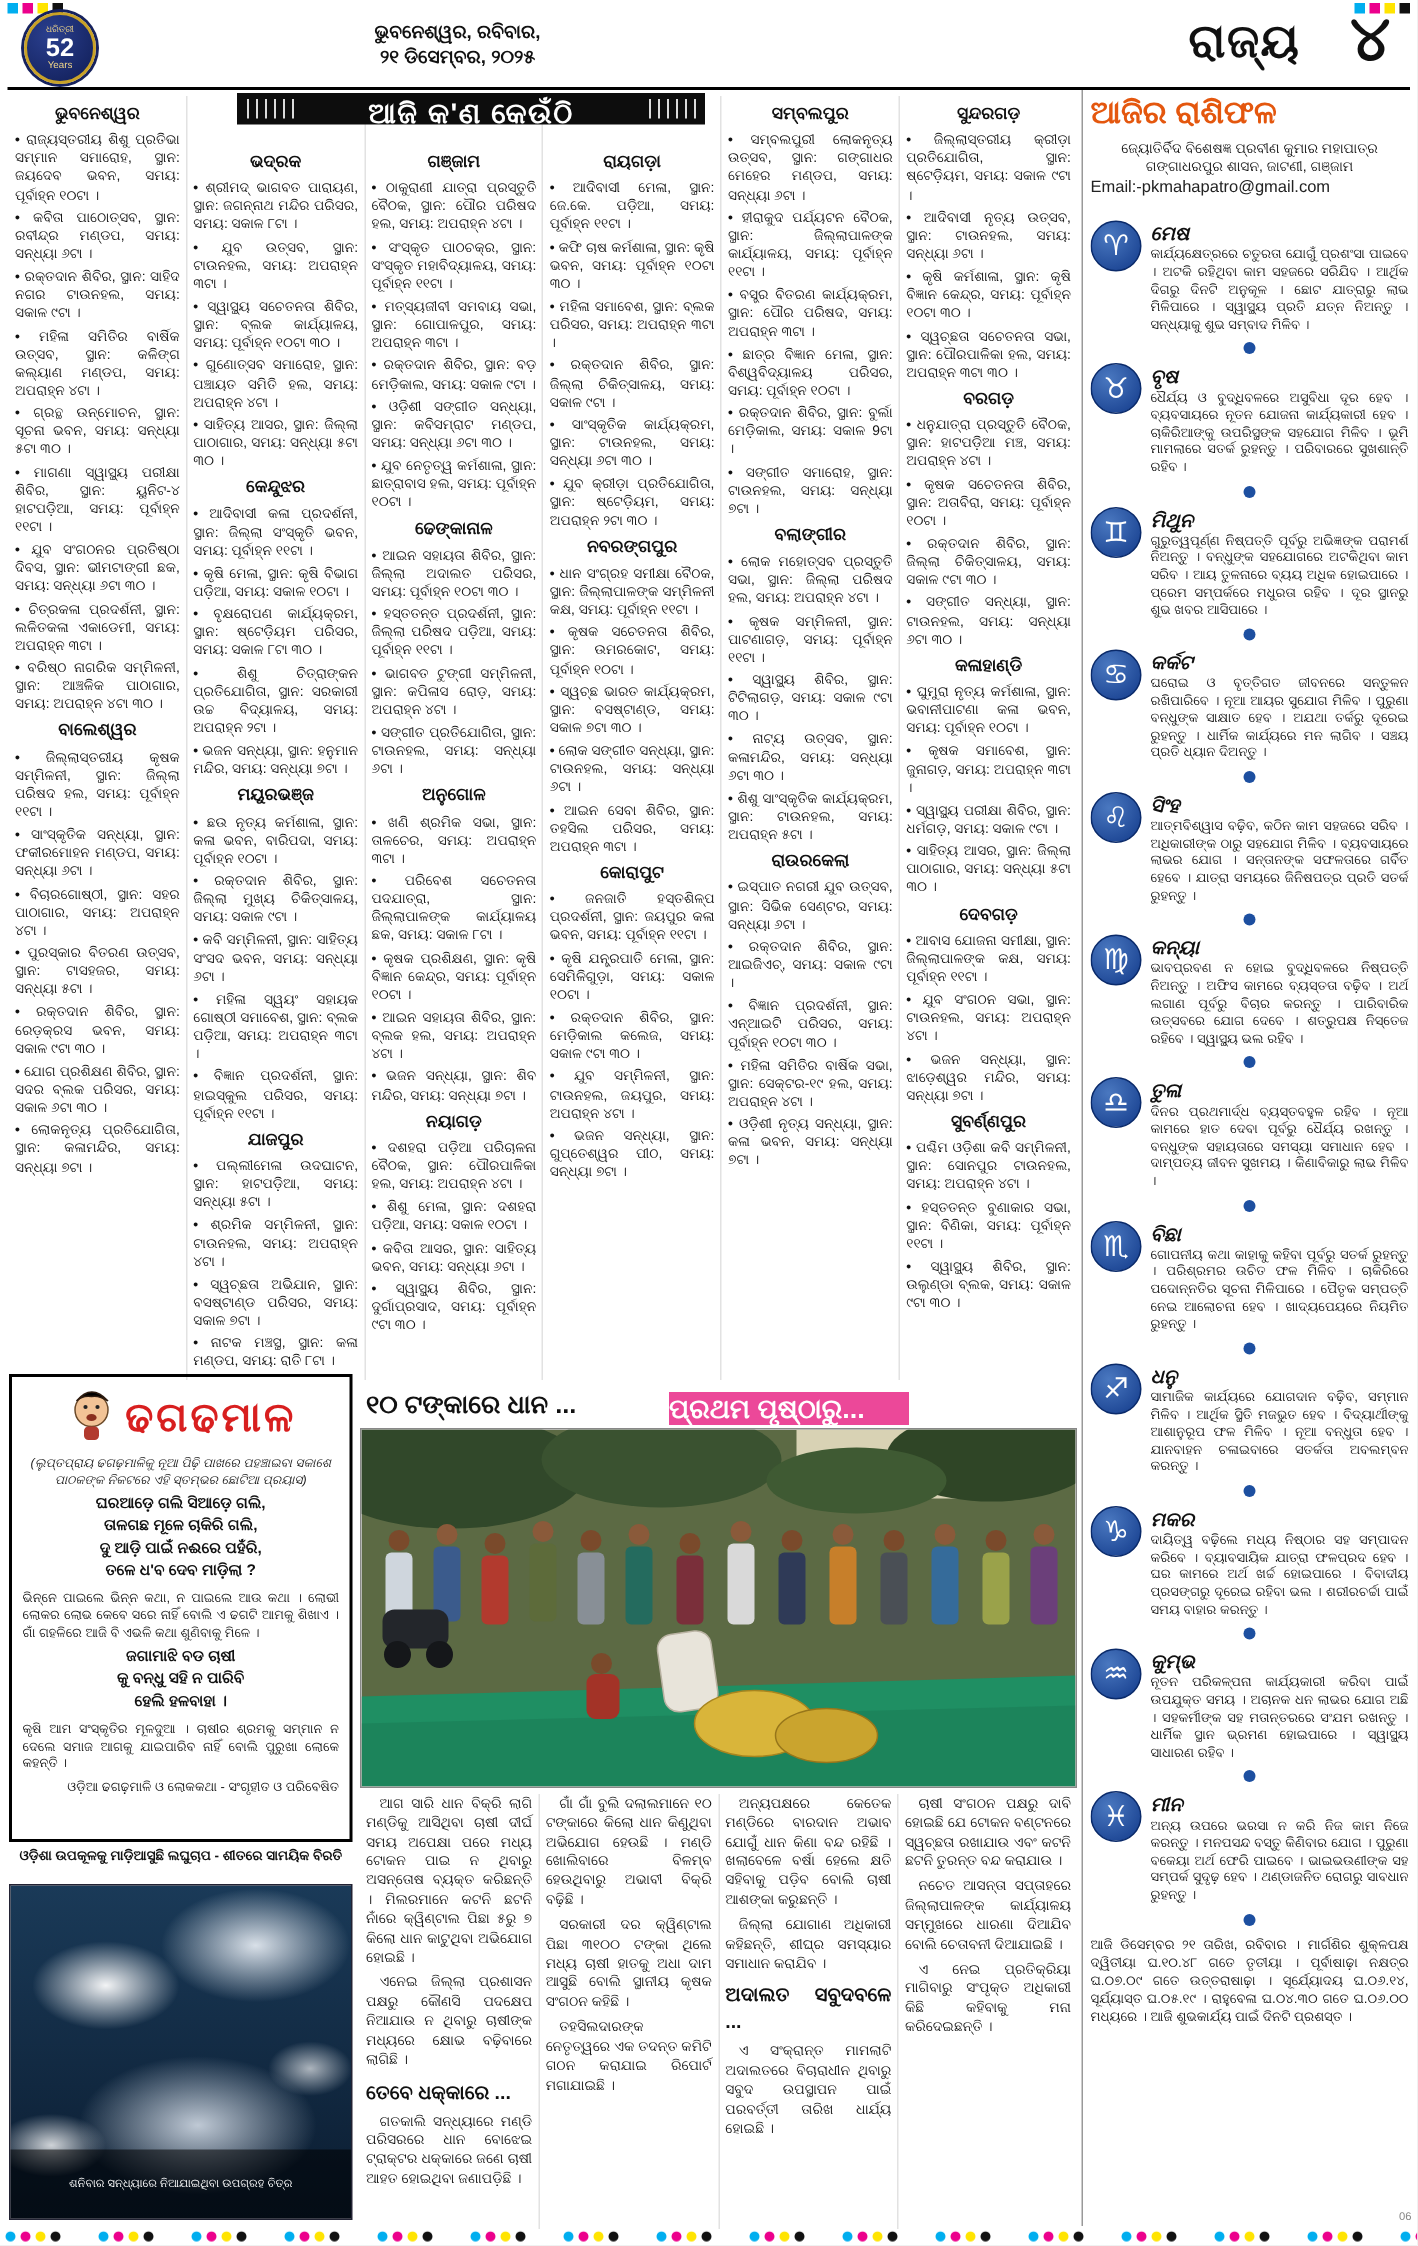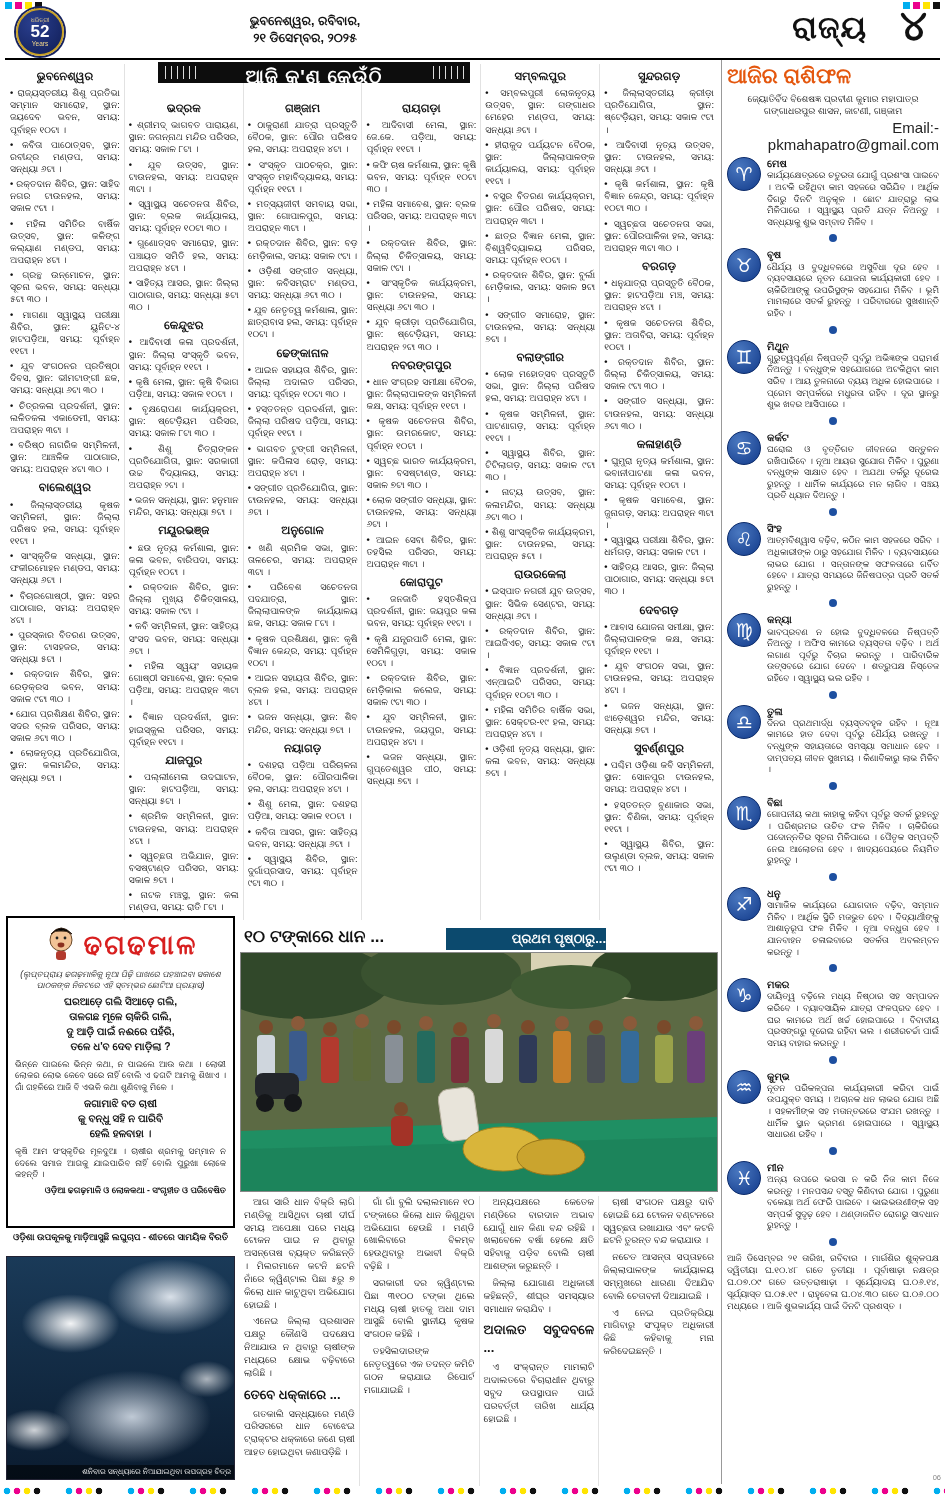--- a/index.html
+++ b/index.html
@@ -46,57 +46,57 @@
   .eitem { margin:0 0 3px; }
   .eitem::before { content:"• "; font-weight:bold; }
 
   
   .humor { position:absolute; left:6px; top:916px; width:229px; height:312px; border:2px solid #000000; padding:6px 7px 4px; overflow:hidden; }
   .humor-head { display:flex; align-items:center; gap:6px; justify-content:center; }
   .humor-title { color:#d81f1f; font-size:27px; font-weight:bold; letter-spacing:2px; }
   .h-intro { font-size:8.3px; font-style:italic; text-align:center; margin:3px 0 4px; color:#222; }
   .h-verse { font-size:10.3px; font-weight:bold; text-align:center; line-height:1.45; }
   .h-body { font-size:8.6px; text-align:justify; margin:4px 0; line-height:1.35; }
-  .h-credit { font-size:8.6px; font-weight:bold; text-align:right; margin-top:3px; }
+  .h-credit { font-size:8.6px; font-weight:normal; text-align:right; margin-top:3px; }
 
   
   .weather-head { position:absolute; left:6px; top:1232px; width:229px; font-size:9px; font-weight:bold; text-align:center; line-height:1.25; }
   .weather-img { position:absolute; left:6px; top:1256px; width:229px; height:224px; border:1px solid #223;
     background-image:
       radial-gradient(70px 42px at 28% 30%, rgba(255,255,255,.95), rgba(255,255,255,0) 70%),
       radial-gradient(90px 54px at 72% 18%, rgba(238,243,249,.9), rgba(255,255,255,0) 70%),
       radial-gradient(110px 64px at 55% 72%, rgba(222,230,240,.85), rgba(255,255,255,0) 72%),
       radial-gradient(52px 30px at 12% 78%, rgba(255,255,255,.8), rgba(255,255,255,0) 70%),
       radial-gradient(40px 26px at 88% 55%, rgba(255,255,255,.65), rgba(255,255,255,0) 70%),
       linear-gradient(#1a3a58,#0b1c30); }
-  .weather-cap { position:absolute; left:0; right:0; bottom:0; background:rgba(0,0,0,.55); color:#fff; font-size:7.6px; text-align:right; padding:2px 3px; }
+  .weather-cap { position:absolute; left:0; right:0; bottom:0; background:rgba(0,0,0,.55); color:#fff; font-size:7.6px; text-align:center; padding:18px 3px; }
 
   
   .kicker { position:absolute; left:244px; top:927px; font-size:17px; font-weight:bold; }
-  .contd-banner { position:absolute; left:446px; top:928px; width:160px; height:22px; background:#0c4a6e; color:#fff;
-    font-size:13px; font-weight:bold; text-align:right; line-height:22px; }
+  .contd-banner { position:absolute; left:446px; top:928px; width:160px; height:22px; background:#ec4899; color:#fff;
+    font-size:18px; font-weight:bold; text-align:left; line-height:22px; }
   .photo { position:absolute; left:240px; top:952px; width:478px; height:240px; border:1px solid #888; overflow:hidden; }
   .story { position:absolute; left:240px; top:1196px; width:478px; height:290px; display:flex; overflow:hidden;justify-content:center; }
   .scol { flex:1; min-width:0; font-size:9.3px; line-height:1.38; text-align:justify; padding:0 4px; }
   .scol + .scol { border-left:1px solid #e2e2e2; }
   .scol p { margin:0 0 4px; text-indent:9px; }
   .scol h5 { font-size:13px; font-weight:bold; margin:6px 0 4px; text-indent:0; }
 
   
   .vrule { position:absolute; left:721px; top:60px; height:1424px; border-left:1px solid #999; }
   .astro { position:absolute; left:727px; top:62px; width:212px; height:1422px; overflow:hidden; }
   .astro-title { color:#e4570e; font-size:21px; font-weight:bold; text-align:left; margin:2px 0 5px; }
   .astro-intro { font-size:9.3px; text-align:center; line-height:1.3; }
-  .astro-email { font-size:15px; text-align:right; margin:2px 0 4px; color:#222; }
+  .astro-email { font-size:11px; text-align:left; margin:2px 0 16px; color:#222; }
   .sign { display:flex; gap:6px; margin:2px 0; }
   .sign-icon { flex:0 0 34px; width:34px; height:34px; border-radius:50%; border:1px solid #0a2a6a; color:#fff;
     background:radial-gradient(circle at 35% 30%, #4a78c0, #123a8a); display:flex; align-items:center; justify-content:center;
     font-size:19px; font-family:"DejaVu Sans", sans-serif; }
   .sign-body { font-size:8.8px; line-height:1.32; text-align:justify; min-width:0; }
-  .sign-name { font-weight:bold; font-size:10px; display:block; }
+  .sign-name { font-weight:bold; font-size:13px; display:block;font-style:italic; }
   .sep-dot { width:8px; height:8px; border-radius:50%; background:#1d4fa0; margin:6px auto; }
   .astro-footer { font-size:8.9px; line-height:1.35; text-align:justify; margin-top:4px; }
   .page-marker { position:absolute; right:4px; bottom:15px; font-size:7.5px; color:#888; }
 </style>
 </head>
 <body>
 
 <div class="page">
 
   <div class="reg reg-left">

